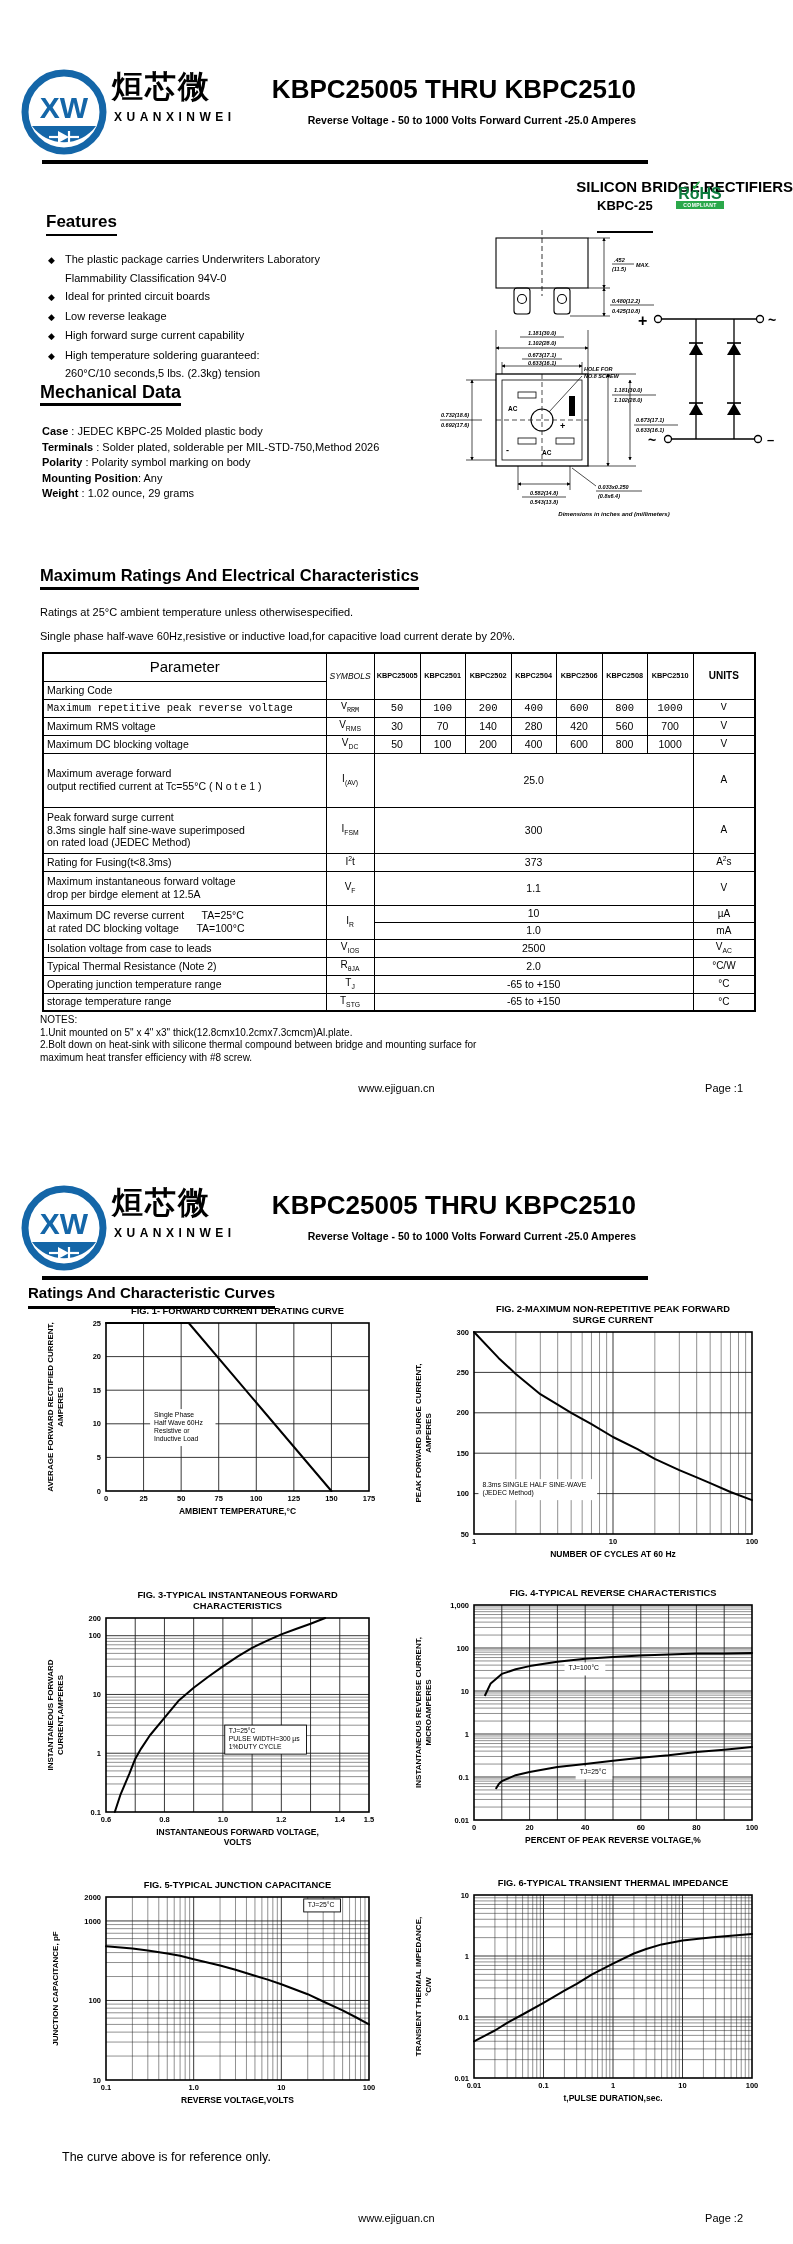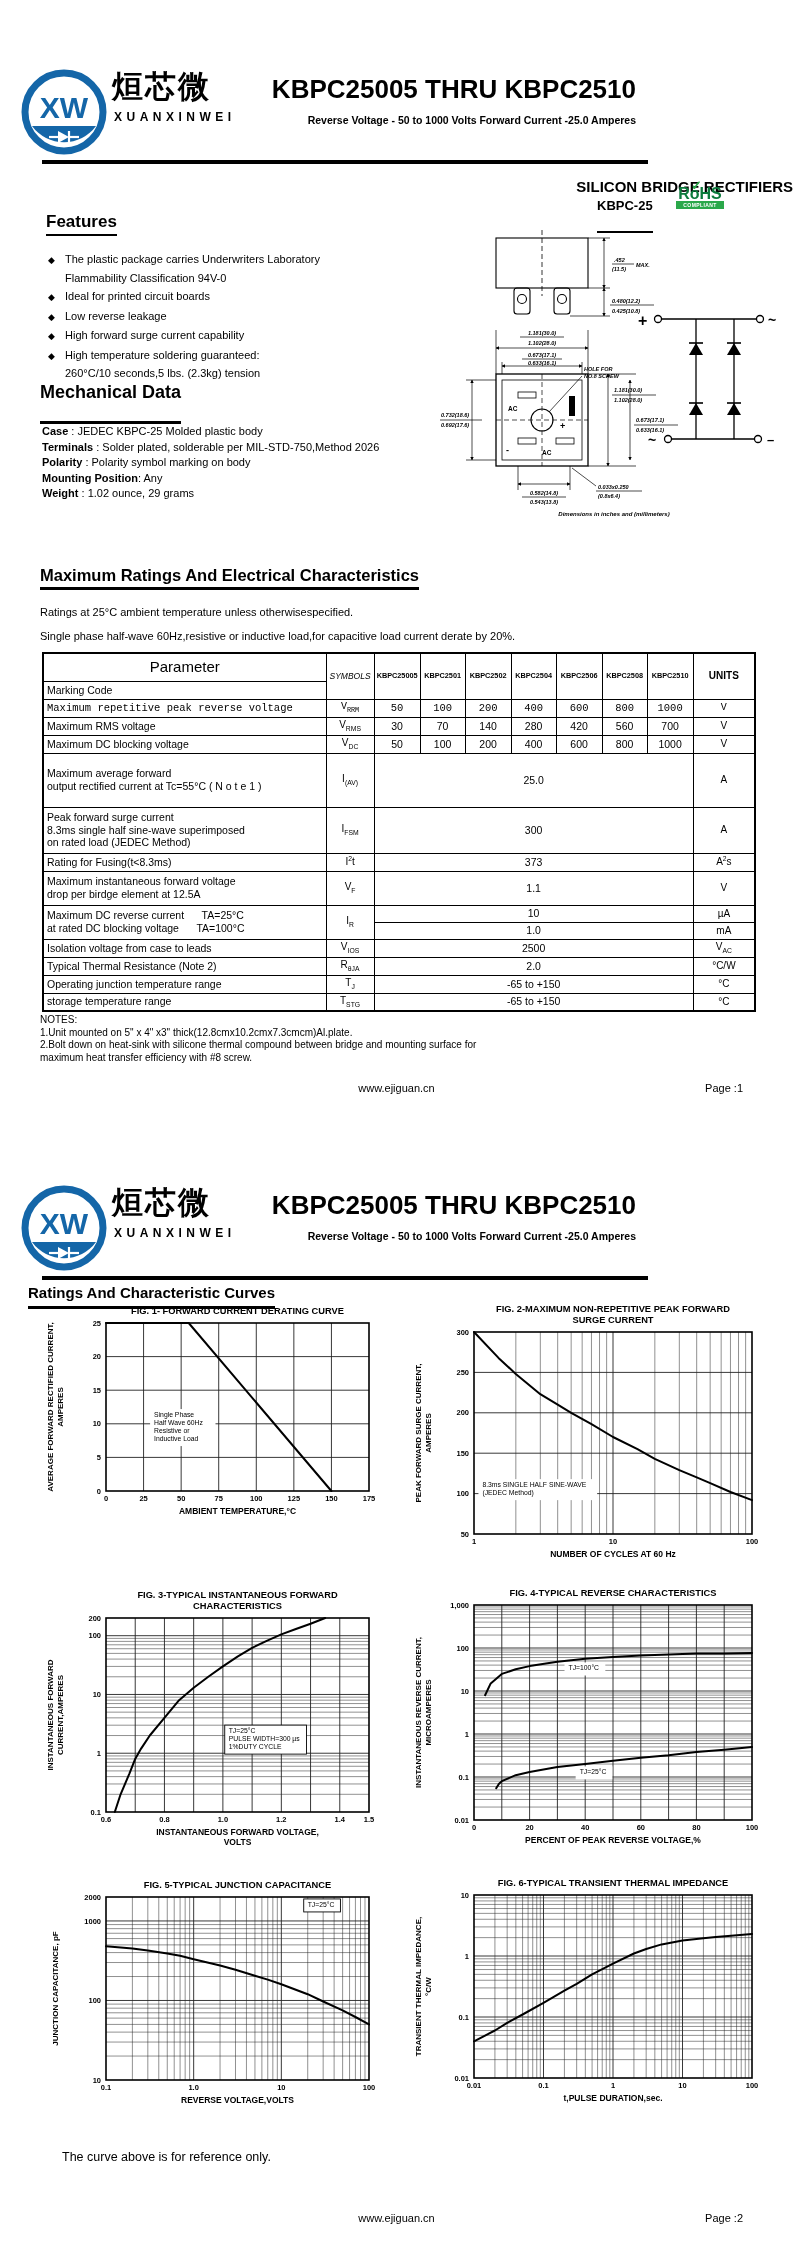--- a/index.html
+++ b/index.html
@@ -22,21 +22,21 @@
   #features-title{position:absolute;left:46px;top:212px;font-size:17px;font-weight:bold;border-bottom:2.5px solid #000;padding-bottom:2px;}
   #features-list{position:absolute;left:48px;top:250px;font-size:11px;line-height:18.5px;}
   .feat{display:flex;}
   .bullet{width:17px;font-size:9px;padding-top:1px;}
   #kbpc-label{position:absolute;left:597px;top:198px;font-size:13px;font-weight:bold;border-bottom:2px solid #000;padding-bottom:18px;}
   #rohs{position:absolute;left:676px;top:186px;width:48px;text-align:center;}
   .rohs-word{font-size:16px;font-weight:bold;color:#0b7a3c;position:relative;line-height:15px;}
   .rohs-check{position:absolute;top:-8px;left:15px;color:#2aa84a;font-size:13px;}
   .rohs-bar{background:#2aa84a;color:#fff;font-size:5px;font-weight:bold;letter-spacing:.4px;padding:1px 0;}
   #drawing{position:absolute;left:438px;top:224px;}
-  #mech-title{position:absolute;left:40px;top:382px;font-size:18px;font-weight:bold;border-bottom:3px solid #000;padding-bottom:18px;}
+  #mech-title{position:absolute;left:40px;top:382px;font-size:18px;font-weight:bold;border-bottom:3px solid #000;padding-bottom:0;}
   #mech-list{position:absolute;left:42px;top:424px;font-size:11px;line-height:15.5px;}
   #ratings-title{position:absolute;left:40px;top:566px;font-size:16.5px;font-weight:bold;border-bottom:3px solid #000;padding-bottom:2px;}
   .cond1{position:absolute;left:40px;top:606px;font-size:11px;}
   .cond2{position:absolute;left:40px;top:630px;font-size:11px;}
   #ratings-table{position:absolute;left:42px;top:652px;border-collapse:collapse;table-layout:fixed;border:2px solid #000;}
   #ratings-table td{border:1px solid #000;padding:1px 3px;vertical-align:middle;line-height:1.2;}
   .phead{font-size:15px;text-align:center;}
   .mark{font-size:10.5px;}
   .sym-h{font-style:italic;font-size:8.5px;text-align:center;}
   .part-h{font-size:7.3px;font-weight:bold;text-align:center;padding:1px 0 !important;}

